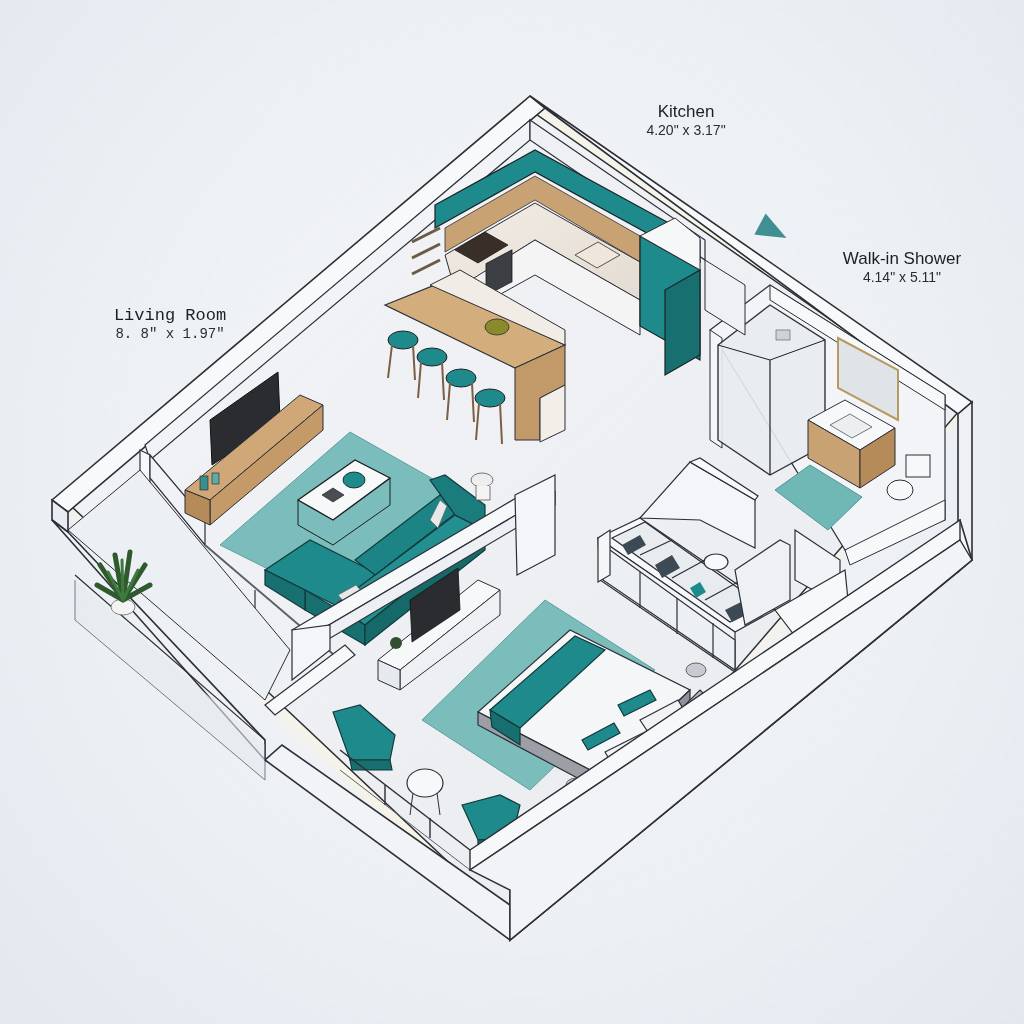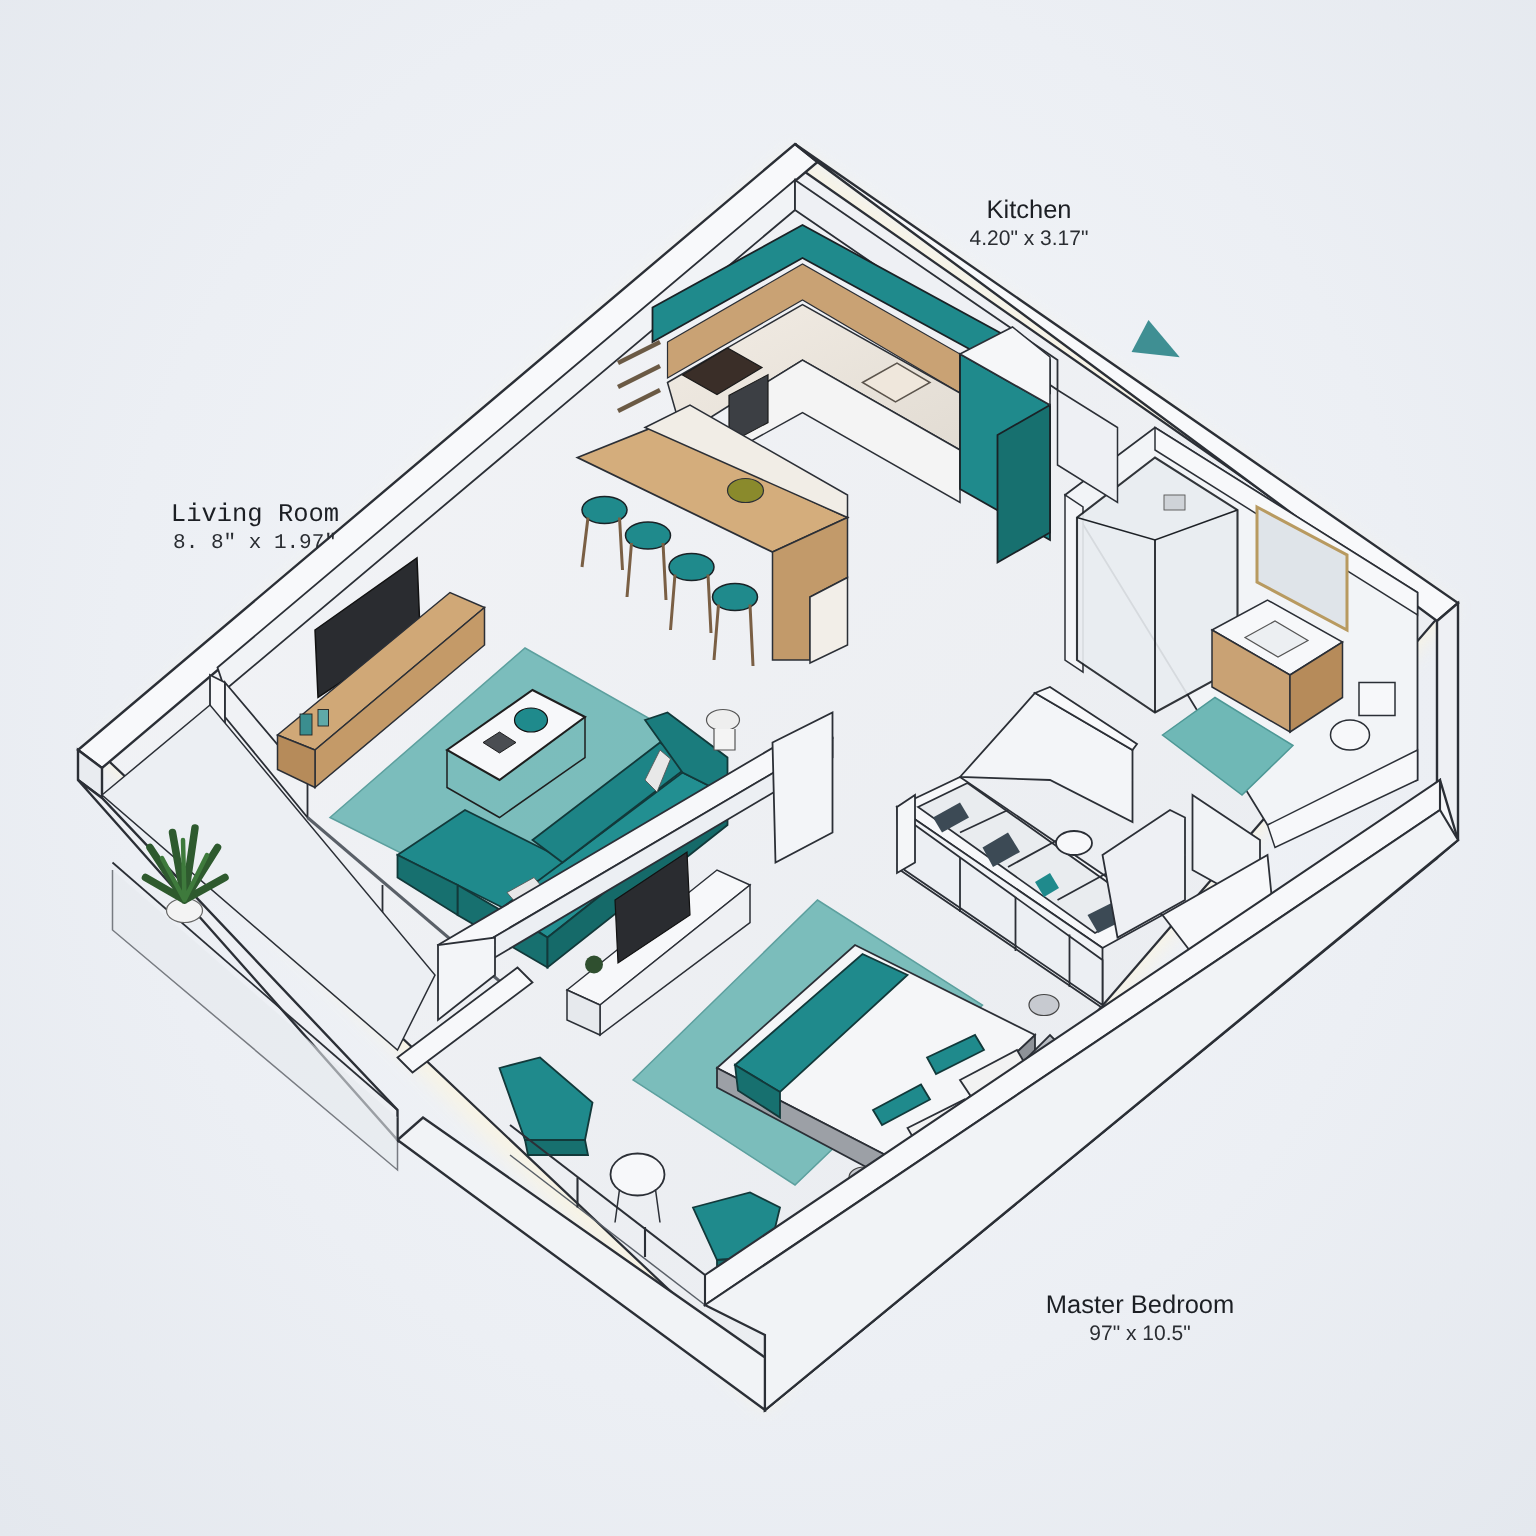--- a/index.html
+++ b/index.html
@@ -21,21 +21,20 @@
       left: 0; top: 0;
       width: 1024px; height: 1024px;
     }
     .room-label {
       position: absolute;
       text-align: center;
       color: #1c1f24;
       line-height: 1.2;
       white-space: nowrap;
       transform: translateX(-50%);
-      margin-top: 28px;
     }
     .room-label .name {
       font-size: 17px;
       display: block;
     }
     .room-label .dims {
       font-size: 14px;
       display: block;
       color: #2a2d32;
     }
@@ -318,27 +317,27 @@
       <path d="M 470 850 L 960 520 L 960 540 L 470 870 Z" fill="#f7f8fa"></path>
       <path d="M 470 870 L 960 540 L 972 560 L 510 940 L 510 890 Z" fill="#f1f3f6"></path>
     </g>
   </svg>
 
   <div class="room-label" style="left:686px; top:102px;">
     <span class="name">Kitchen</span>
     <span class="dims">4.20" x 3.17"</span>
   </div>
 
+  <div class="room-label" style="left:902px; top:249px;">
+    <span class="name">Walk-in Shower</span>
+    <span class="dims">4.14" x 5.11"</span>
+  </div>
 
   <div class="room-label" style="left:170px; top:306px;font-family:Liberation Mono, monospace;">
     <span class="name">Living Room</span>
     <span class="dims">8. 8" x 1.97"</span>
   </div>
 
 
-  <div class="room-label" style="left:760px; top:832px;">
-    <span class="name">Master Bedroom</span>
-    <span class="dims">97" x 10.5"</span>
-  </div>
 
   <div class="marker"></div>
 
 </div>
 
 </body></html>

